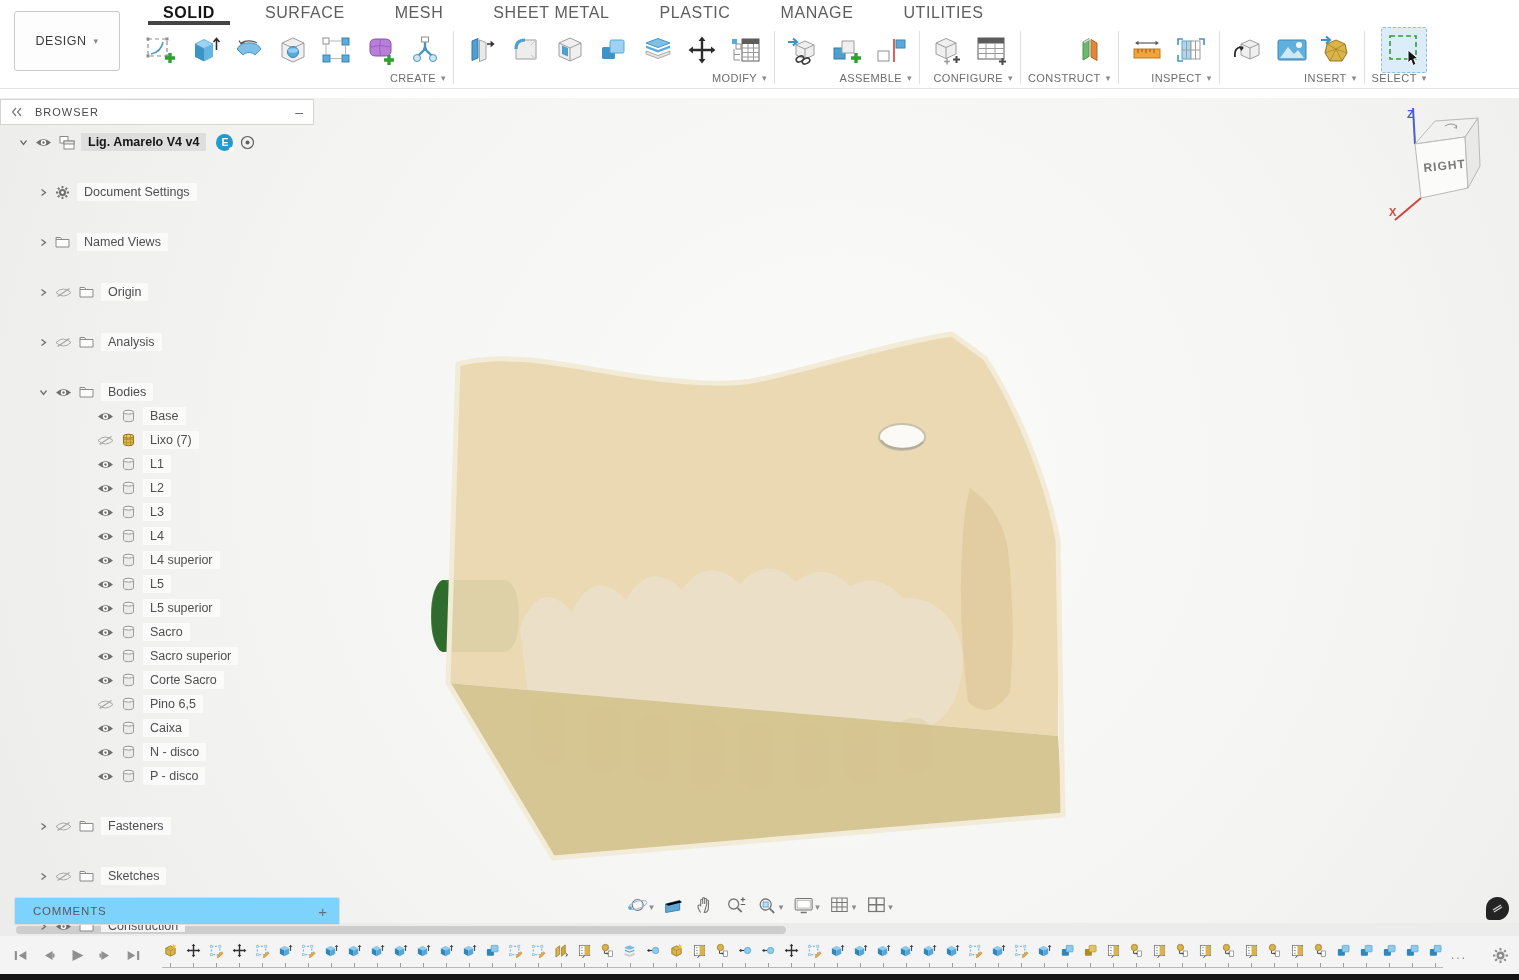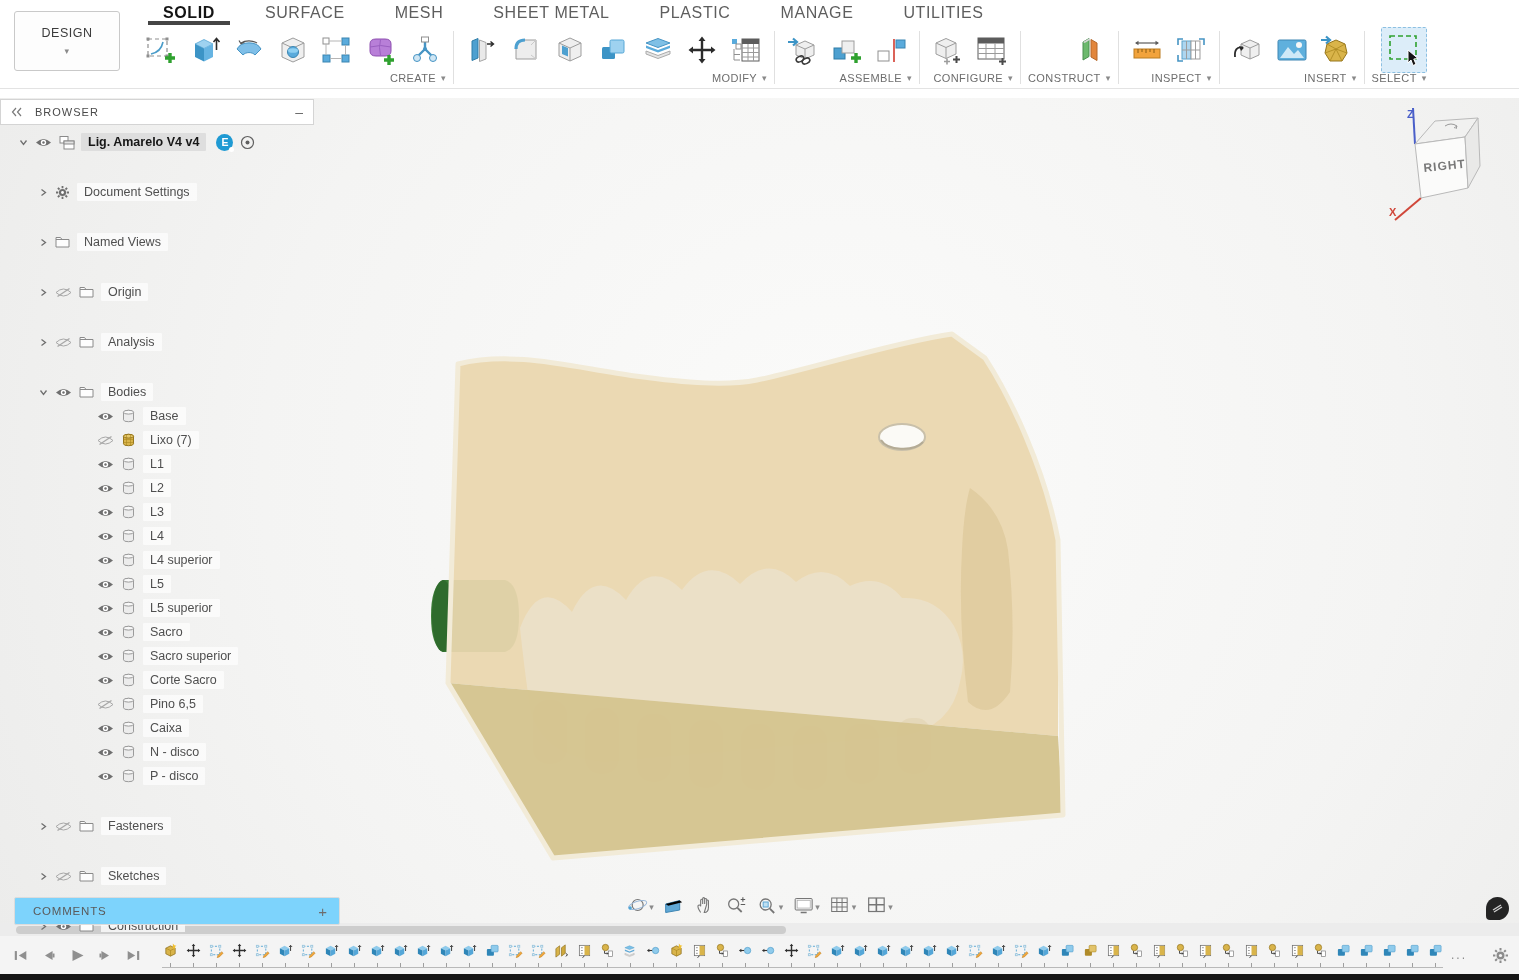--- a/index.html
+++ b/index.html
@@ -1,21 +1,21 @@
 <!DOCTYPE html>
 <html><head>
 <meta charset="utf-8">
 <style>
   html,body{margin:0;padding:0;background:#dcdcdc;}
   #app{position:relative;width:1519px;height:980px;background:#fff;overflow:hidden;
        font-family:"Liberation Sans",sans-serif;-webkit-font-smoothing:antialiased;}
   
   .ribbon{position:absolute;top:0;left:0;right:0;height:88px;background:#fff;border-bottom:1px solid #e3e3e3;z-index:30;}
   .design-btn{position:absolute;left:14px;top:11px;width:104px;height:58px;border:1px solid #c9c9c9;border-radius:3px;
-       background:#fdfdfd;display:flex;align-items:center;justify-content:center;gap:7px;font-size:12.5px;color:#3c3c3c;letter-spacing:.5px;cursor:pointer;flex-direction:column;}
+       background:#fdfdfd;display:flex;align-items:center;justify-content:center;gap:7px;font-size:12.5px;color:#3c3c3c;letter-spacing:.5px;cursor:pointer;}
   .caret{font-size:9px;color:#8a8a8a;line-height:1;}
   .tabs{position:absolute;left:138px;top:0;height:25px;display:flex;}
   .tab{padding:0 25px;display:flex;align-items:center;font-size:16px;color:#5e5e5e;letter-spacing:.6px;position:relative;cursor:pointer;white-space:nowrap;}
   .tab.active{color:#141414;font-weight:700;}
   .tab.active::after{content:'';position:absolute;left:10px;right:10px;bottom:0;height:4px;background:#454545;}
   .groups{position:absolute;left:138px;top:25px;height:63px;display:flex;align-items:stretch;}
   .group{display:flex;flex-direction:column;align-items:flex-end;justify-content:space-between;padding:3px 2px 4px;}
   .gicons{display:flex;align-items:center;gap:2px;height:44px;}
   .ibtn{width:42px;height:44px;display:flex;align-items:center;justify-content:center;cursor:pointer;}
   .glabel{font-size:11px;color:#6d6d6d;display:flex;gap:5px;align-items:center;letter-spacing:.4px;cursor:pointer;}

